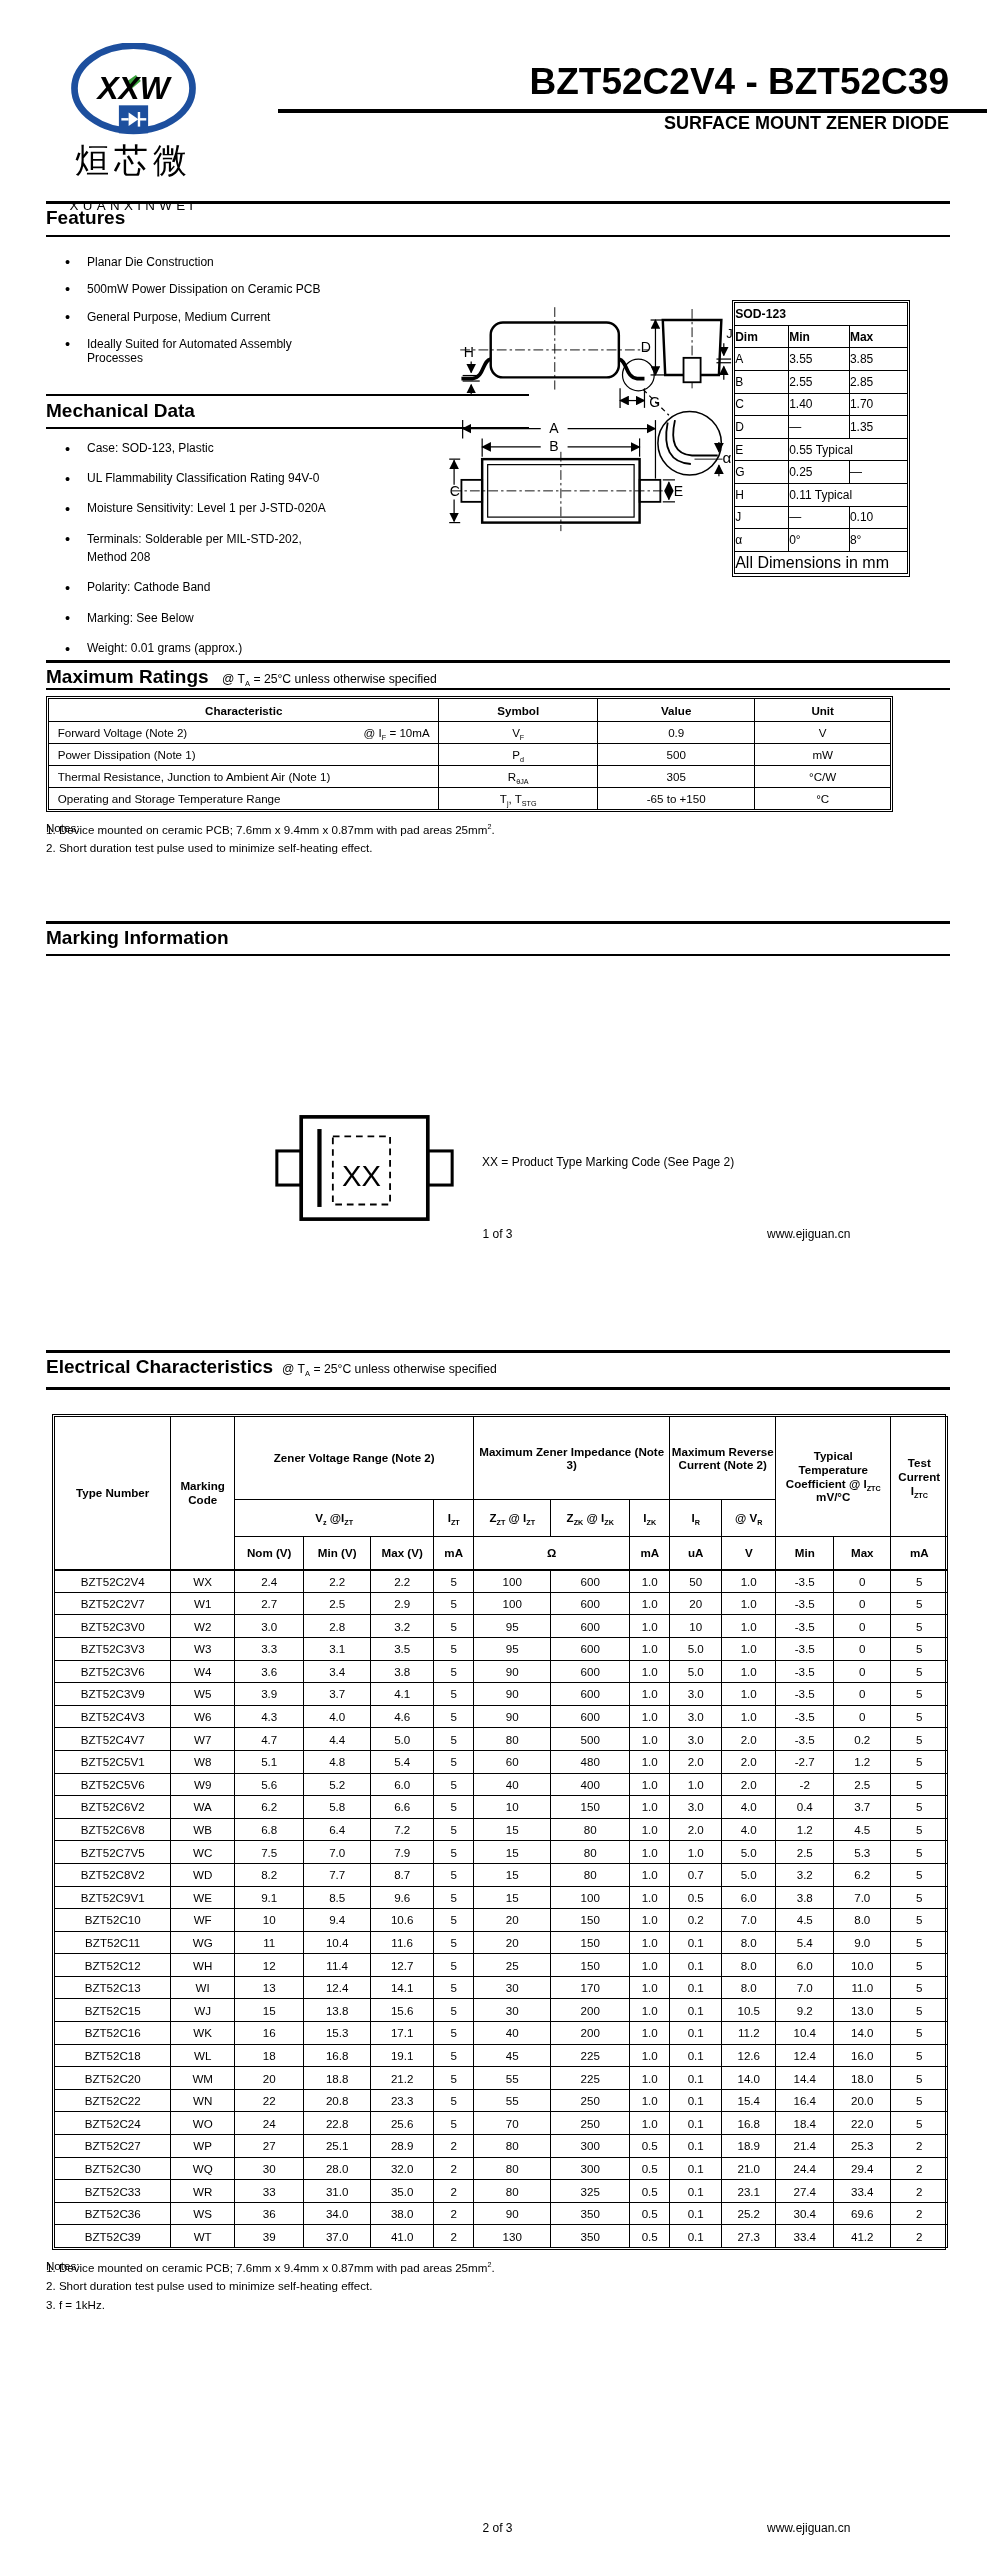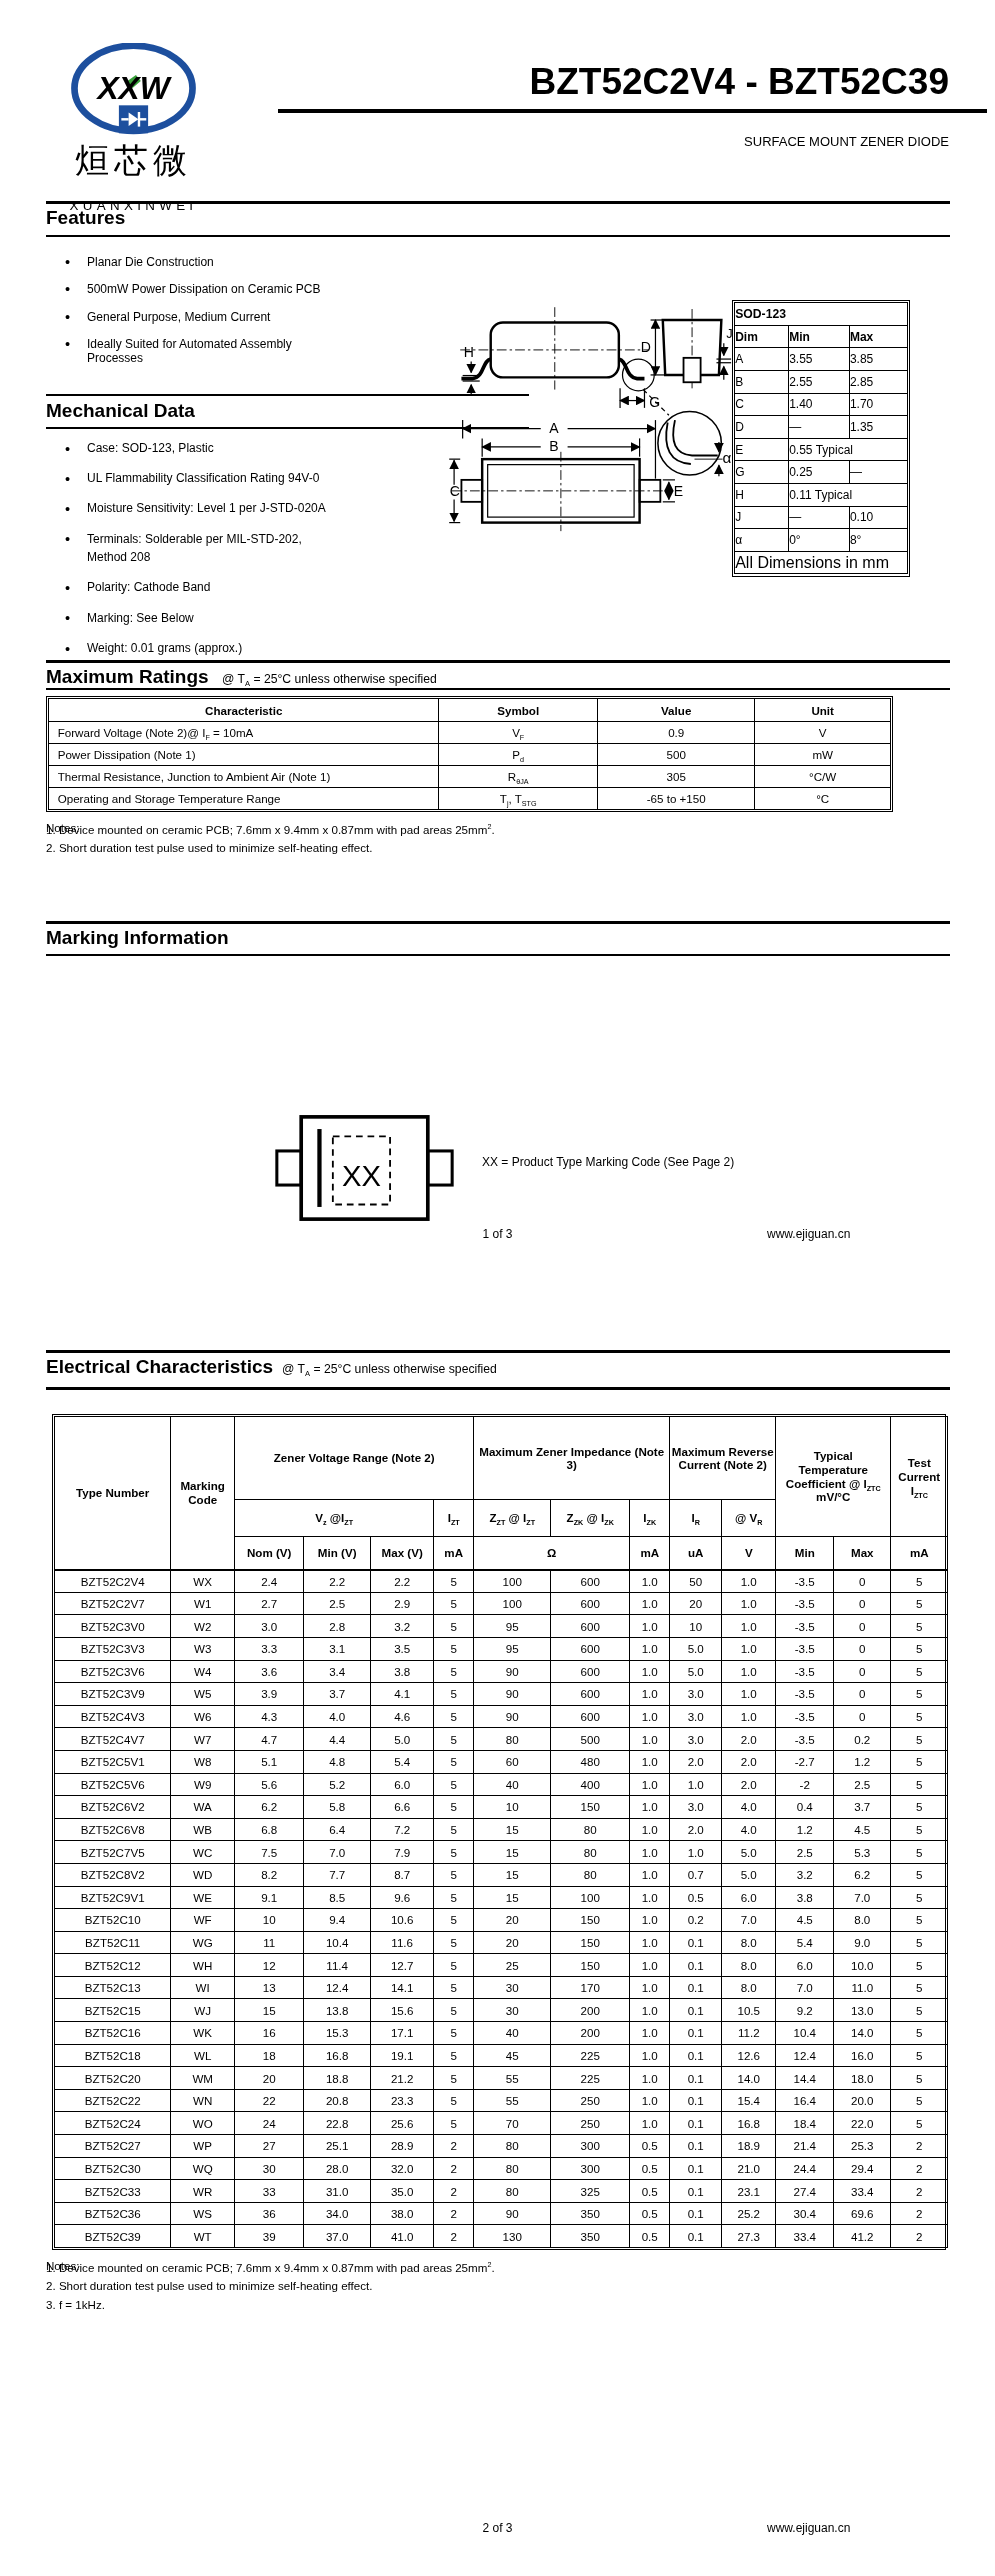--- a/index.html
+++ b/index.html
@@ -17,21 +17,21 @@
   sub { font-size:0.62em; line-height:0; }
   sup { font-size:0.62em; line-height:0; }
 
   
   .logo-wrap { left:54px; top:43px; width:159px; text-align:center; }
   .brand-cjk { font-size:34px; font-weight:normal; letter-spacing:4.9px; margin-top:0px; white-space:nowrap; }
   .brand-rom { font-size:13.4px; letter-spacing:4.3px; margin-top:14px; white-space:nowrap; }
   .title-block { right:46px; top:61px; width:671px; text-align:right; }
   .doc-title { font-size:37px; font-weight:bold; white-space:nowrap; }
   .title-rule { margin:6.1px 0 0 auto; width:709px; height:3.7px; background:#000; }
-  .doc-subtitle { font-size:13px; font-weight:normal; margin-top:21px; }
+  .doc-subtitle { font-size:18px; font-weight:bold; margin-top:0; }
 
   
   ul.bullets { list-style:none; }
   ul.bullets li { position:relative; padding-left:27px; font-size:12px; white-space:pre-line; }
   ul.bullets li::before { content:"\2022"; position:absolute; left:4.9px; top:-1.2px; font-size:14.6px; }
   .features-list li { margin-bottom:13.4px; }
   .mech-list li { margin-bottom:11.6px; line-height:1.55; }
 
   
   .frame { border:1.2px solid #000; padding:1.2px; background:#fff; }
@@ -39,21 +39,21 @@
   table.dim th, table.dim td { border:1.2px solid #000; text-align:left; font-size:12px; height:22.6px; }
   table.dim .ttl { font-weight:bold; font-size:12.2px; }
   table.dim thead th { font-weight:bold; }
   table.dim .ftr { font-size:16px; }
 
   
   table.mr { border-collapse:collapse; width:100%; border:1.2px solid #000; table-layout:fixed; }
   table.mr th, table.mr td { border:1.2px solid #000; font-size:11.6px; height:22px; text-align:center; }
   table.mr thead th { font-weight:bold; height:23px; }
   table.mr td.char { text-align:left; }
-  table.mr td.char .inner { display:flex; justify-content:flex-start; padding:0 8.5px 0 8.5px; }
+  table.mr td.char .inner { display:flex; justify-content:space-between; padding:0 8.5px 0 8.5px; }
 
   
   .notes { font-size:11.6px; }
   .notes .lbl { position:absolute; left:0; top:0; }
   .notes .lines { }
   .notes .lines div { line-height:18.3px; }
 
   
   table.ec { border-collapse:collapse; width:100%; border:1.2px solid #000; table-layout:fixed; }
   table.ec th, table.ec td { border:1.2px solid #000; text-align:center; font-size:11.6px; padding:0.6px 1.2px; }

